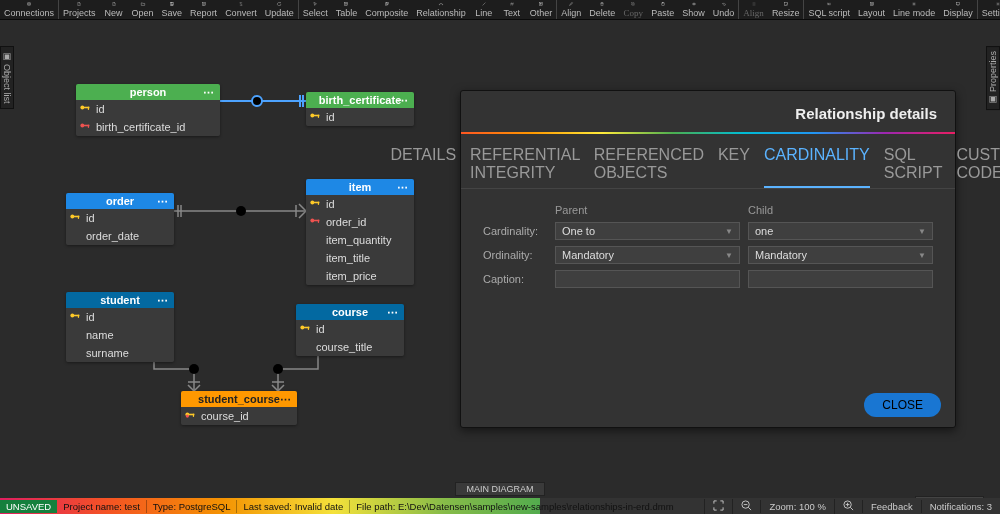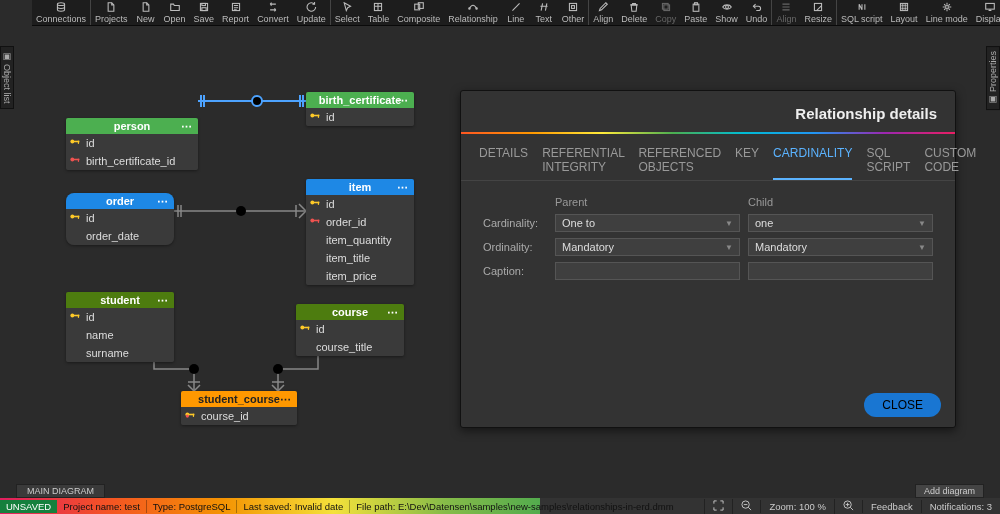--- a/index.html
+++ b/index.html
@@ -1,24 +1,24 @@
 <!DOCTYPE html>
 <html><head>
 <meta charset="utf-8">
 <style>
   * { box-sizing: border-box; margin: 0; padding: 0; }
   body { font-family: "Segoe UI", Arial, sans-serif; font-size: 11px; color: #ccc; background: #2b2b2b; width: 1000px; height: 514px; overflow: hidden; }
 
   
-  .toolbar { display: flex; background: #1d1d1d; border-bottom: 1px solid #0a0a0a; height: 26px; margin-left: 32px; }
+  .toolbar { display: flex; background: #1d1d1d; border-bottom: 1px solid #0a0a0a; height: 20px; }
   .tool-group { display: flex; border-right: 1px solid #444; }
   .tool-btn { display: flex; flex-direction: column; align-items: center; justify-content: flex-end; padding: 2px 4px 1px; min-width: 28px; cursor: pointer; }
   .tool-btn svg, .tool-btn .ico { width: 14px; height: 14px; stroke: #bbb; fill: none; stroke-width: 1.5; }
   .tool-btn .lbl { font-size: 9px; color: #bbb; margin-top: 2px; white-space: nowrap; }
-  .tool-btn.dim .lbl { color: #666; }
+  .tool-btn.dim .lbl { color: #666; font-family: Liberation Serif, serif; }
   .tool-btn.dim svg { stroke: #666; }
 
   
   .side-tab-left, .side-tab-right { position: absolute; top: 46px; width: 14px; background: #222; border:1px solid #111; padding: 4px 1px; font-size: 9px; color:#aaa; writing-mode: vertical-rl; text-align: center; cursor:pointer; }
   .side-tab-left { left: 0; }
   .side-tab-right { right: 0; transform: rotate(180deg); }
   .side-tab-left .sq, .side-tab-right .sq { writing-mode: horizontal-tb; font-size:9px; margin-bottom:3px; }
 
   
   .canvas { position: absolute; left: 16px; right: 16px; top: 36px; bottom: 30px; background: #2b2b2b; }
@@ -26,47 +26,47 @@
   
   .entity { position: absolute; font-size: 11px; border-radius: 2px; overflow: hidden; box-shadow: 0 1px 3px rgba(0,0,0,.4); }
   .entity .hdr { padding: 2px 6px; font-weight: 600; color:#fff; text-align:center; position:relative; }
   .entity .hdr .dots { position:absolute; right:6px; top:2px; font-size:11px; cursor:pointer; }
   .entity .body { background:#3a3a3a; }
   .entity .col { padding: 2px 10px 2px 20px; color:#ddd; position:relative; line-height:14px; }
   .key { position:absolute; left:4px; top:3px; width:11px; height:9px; }
 
   .hdr.green { background:#4caf50; }
   .hdr.blue  { background:#1e88e5; }
-  .hdr.orange{ background:#4d7c0f; }
+  .hdr.orange{ background:#0369a1; }
   .hdr.amber { background:#ff9800; color:#222; }
 
   
   svg.connectors { position:absolute; left:0; top:0; width:100%; height:100%; pointer-events:none; }
   svg.connectors line, svg.connectors path { stroke:#888; stroke-width:1.5; fill:none; }
   svg.connectors .sel { stroke:#4da3ff; stroke-width:2; }
 
   
   .panel { position:absolute; top:54px; right:28px; width:496px; height:338px; background:#333; border:1px solid #111; border-radius:3px; box-shadow:0 3px 10px rgba(0,0,0,.5); }
   .panel h2 { font-size:15px; font-weight:600; color:#eee; padding:14px 18px 10px;text-align:right; }
   .rainbow { height:2px; background: linear-gradient(90deg,#ff5722,#ff9800,#ffeb3b,#4caf50,#00bcd4,#2196f3,#9c27b0,#e91e63); margin:0 0 6px; }
-  .tabs { display:flex; gap:14px; padding:0 18px; font-size:12px; color:#999; border-bottom:1px solid #444; }
+  .tabs { display:flex; gap:14px; padding:0 18px; font-size:16px; color:#999; border-bottom:1px solid #444;justify-content:center; }
   .tabs div { padding:6px 0; cursor:pointer; }
   .tabs .active { color:#5bb3ff; border-bottom:2px solid #5bb3ff; }
   .panel-body { padding:12px 18px; font-size:11px; color:#bbb; }
   .panel-body table { width:100%; border-collapse:collapse; }
   .panel-body td { padding:3px 4px; vertical-align:middle; }
   .panel-body .labelcell { width:72px; color:#aaa; }
   .panel-body .hdrcell { color:#999; font-size:11px; }
   .sel-box { background:#3f3f3f; border:1px solid #555; padding:2px 6px; position:relative; color:#ddd; width:100%; }
   .sel-box .caret { position:absolute; right:6px; top:4px; font-size:8px; color:#888; }
   .txt-box { background:#3f3f3f; border:1px solid #555; height:18px; width:100%; }
   .close-btn { position:absolute; right:14px; bottom:10px; background:#1976d2; color:#000000; border-radius:14px; padding:5px 18px; cursor:pointer; font-size:12px; }
 
   
-  .bottom-tabs { position:absolute; left:16px; bottom:15px; right:16px; height:17px; display:flex; align-items:center; }
+  .bottom-tabs { position:absolute; left:16px; bottom:15px; right:16px; height:17px; display:flex; align-items:center;flex-direction:column; }
   .bottom-tabs .tab { background:#3a3a3a; padding:1px 10px; font-size:9px; color:#ccc; border:1px solid #222; cursor:pointer; }
   .bottom-tabs .add { margin-left:auto; background:#444; padding:1px 8px; font-size:9px; color:#ccc; border:1px solid #222; cursor:pointer; }
 
   
   .status { position:absolute; left:0; right:0; bottom:0; height:16px; display:flex; align-items:center; font-size:9.5px; color:#111; }
   .status .rainbow-bg { position:absolute; inset:0; background: linear-gradient(90deg,#e91e63,#ff5722,#ff9800,#ffeb3b,#8bc34a,#4caf50,#00bcd4,#2196f3,#3f51b5,#9c27b0); opacity:.95; }
   .status .bg2 { position:absolute; right:0; top:0; bottom:0; width:460px; background:#333; }
   .status > .cell { position:relative; padding:1px 6px; white-space:nowrap; }
   .status .sep { border-left:1px solid rgba(0,0,0,.3); }
   .status .rcell { position:relative; color:#ccc; padding:1px 8px; border-left:1px solid #222; }
@@ -310,21 +310,21 @@
     <circle cx="178" cy="333" r="5"></circle>
     <path d="M132 312 h12 M132 315 h12"></path>
     <path d="M172 349 l6 6 M184 349 l-6 6 M172 346 h12"></path>
 
     <path d="M302 305 V333 H262 V355"></path>
     <circle cx="262" cy="333" r="5"></circle>
     <path d="M296 302 h12 M296 305 h12"></path>
     <path d="M256 349 l6 6 M268 349 l-6 6 M256 346 h12"></path>
   </svg>
 
-  <div class="entity" style="left:50px; top:48px; width:132px;margin-top:34px;">
+  <div class="entity" style="left:60px; top:48px; width:144px;">
     <div class="hdr green"><span>person</span><span class="dots">⋯</span></div>
     <div class="body" id="cols-person">
         <div class="col"><svg class="key" viewBox="0 0 14 10">
             <circle cx="3" cy="5" r="2.5" fill="#ffca28"></circle>
             <rect x="5" y="4" width="7" height="2" fill="#ffca28"></rect>
             <rect x="10" y="4" width="1.5" height="4" fill="#ffca28"></rect>
           </svg>id</div>
         <div class="col"><svg class="key" viewBox="0 0 14 10">
             <circle cx="3" cy="5" r="2.5" fill="#ef5350"></circle>
             <rect x="5" y="4" width="7" height="2" fill="#ef5350"></rect>
@@ -337,21 +337,21 @@
     <div class="hdr green"><span>birth_certificate</span><span class="dots">⋯</span></div>
     <div class="body" id="cols-birth">
         <div class="col"><svg class="key" viewBox="0 0 14 10">
             <circle cx="3" cy="5" r="2.5" fill="#ffca28"></circle>
             <rect x="5" y="4" width="7" height="2" fill="#ffca28"></rect>
             <rect x="10" y="4" width="1.5" height="4" fill="#ffca28"></rect>
           </svg>id</div>
       </div>
   </div>
 
-  <div class="entity" style="left:50px; top:157px; width:108px;border-radius:8px;">
+  <div class="entity" style="left:50px; top:157px; width:108px;">
     <div class="hdr blue"><span>order</span><span class="dots">⋯</span></div>
     <div class="body" id="cols-order">
         <div class="col"><svg class="key" viewBox="0 0 14 10">
             <circle cx="3" cy="5" r="2.5" fill="#ffca28"></circle>
             <rect x="5" y="4" width="7" height="2" fill="#ffca28"></rect>
             <rect x="10" y="4" width="1.5" height="4" fill="#ffca28"></rect>
           </svg>id</div>
         <div class="col">order_date</div>
       </div>
   </div>

